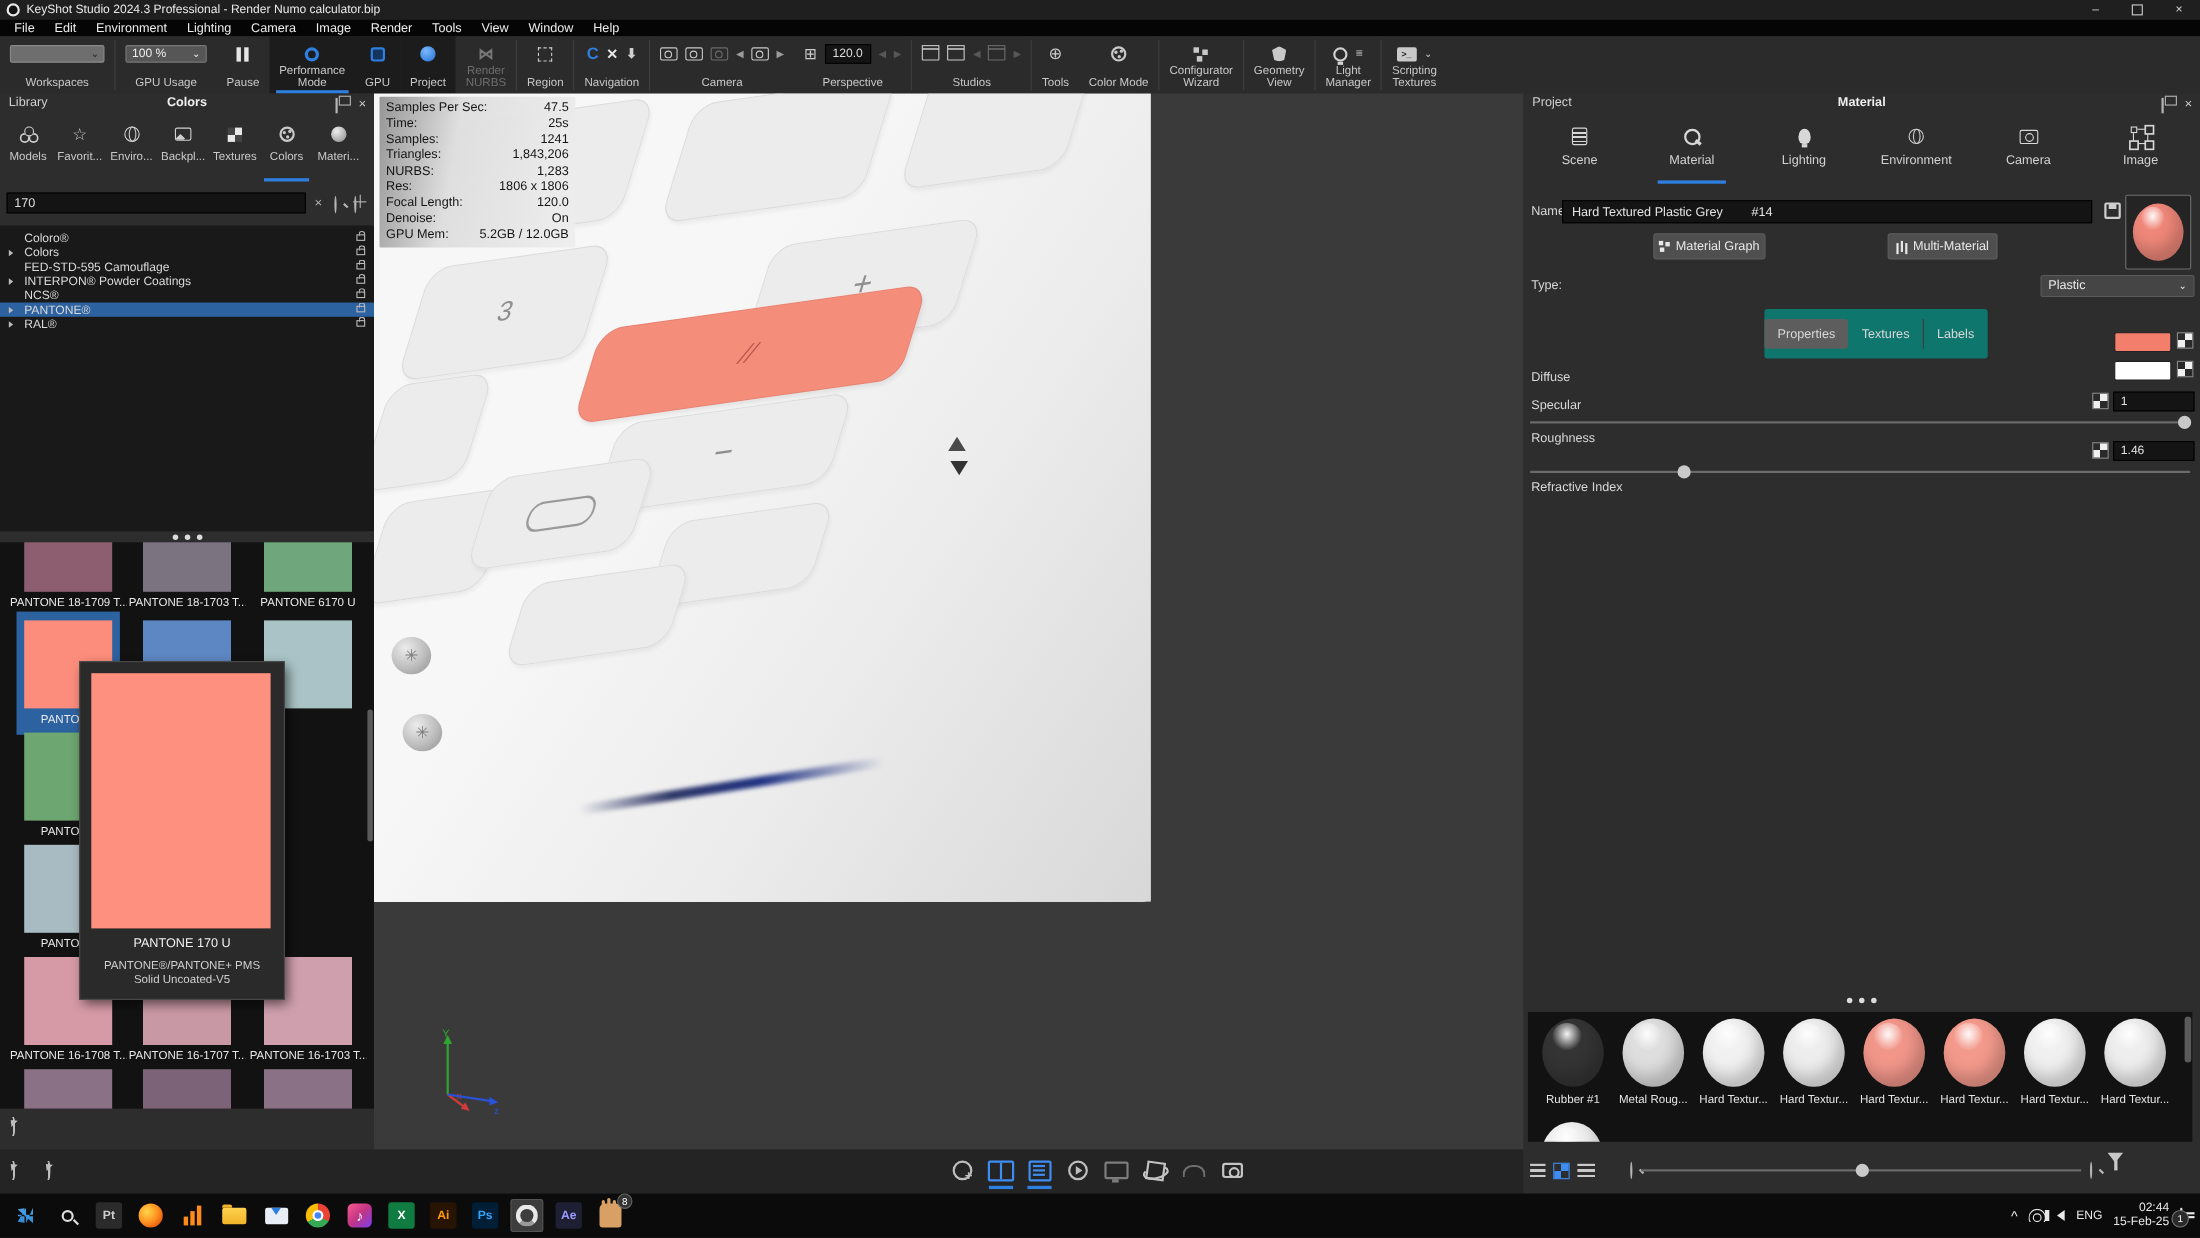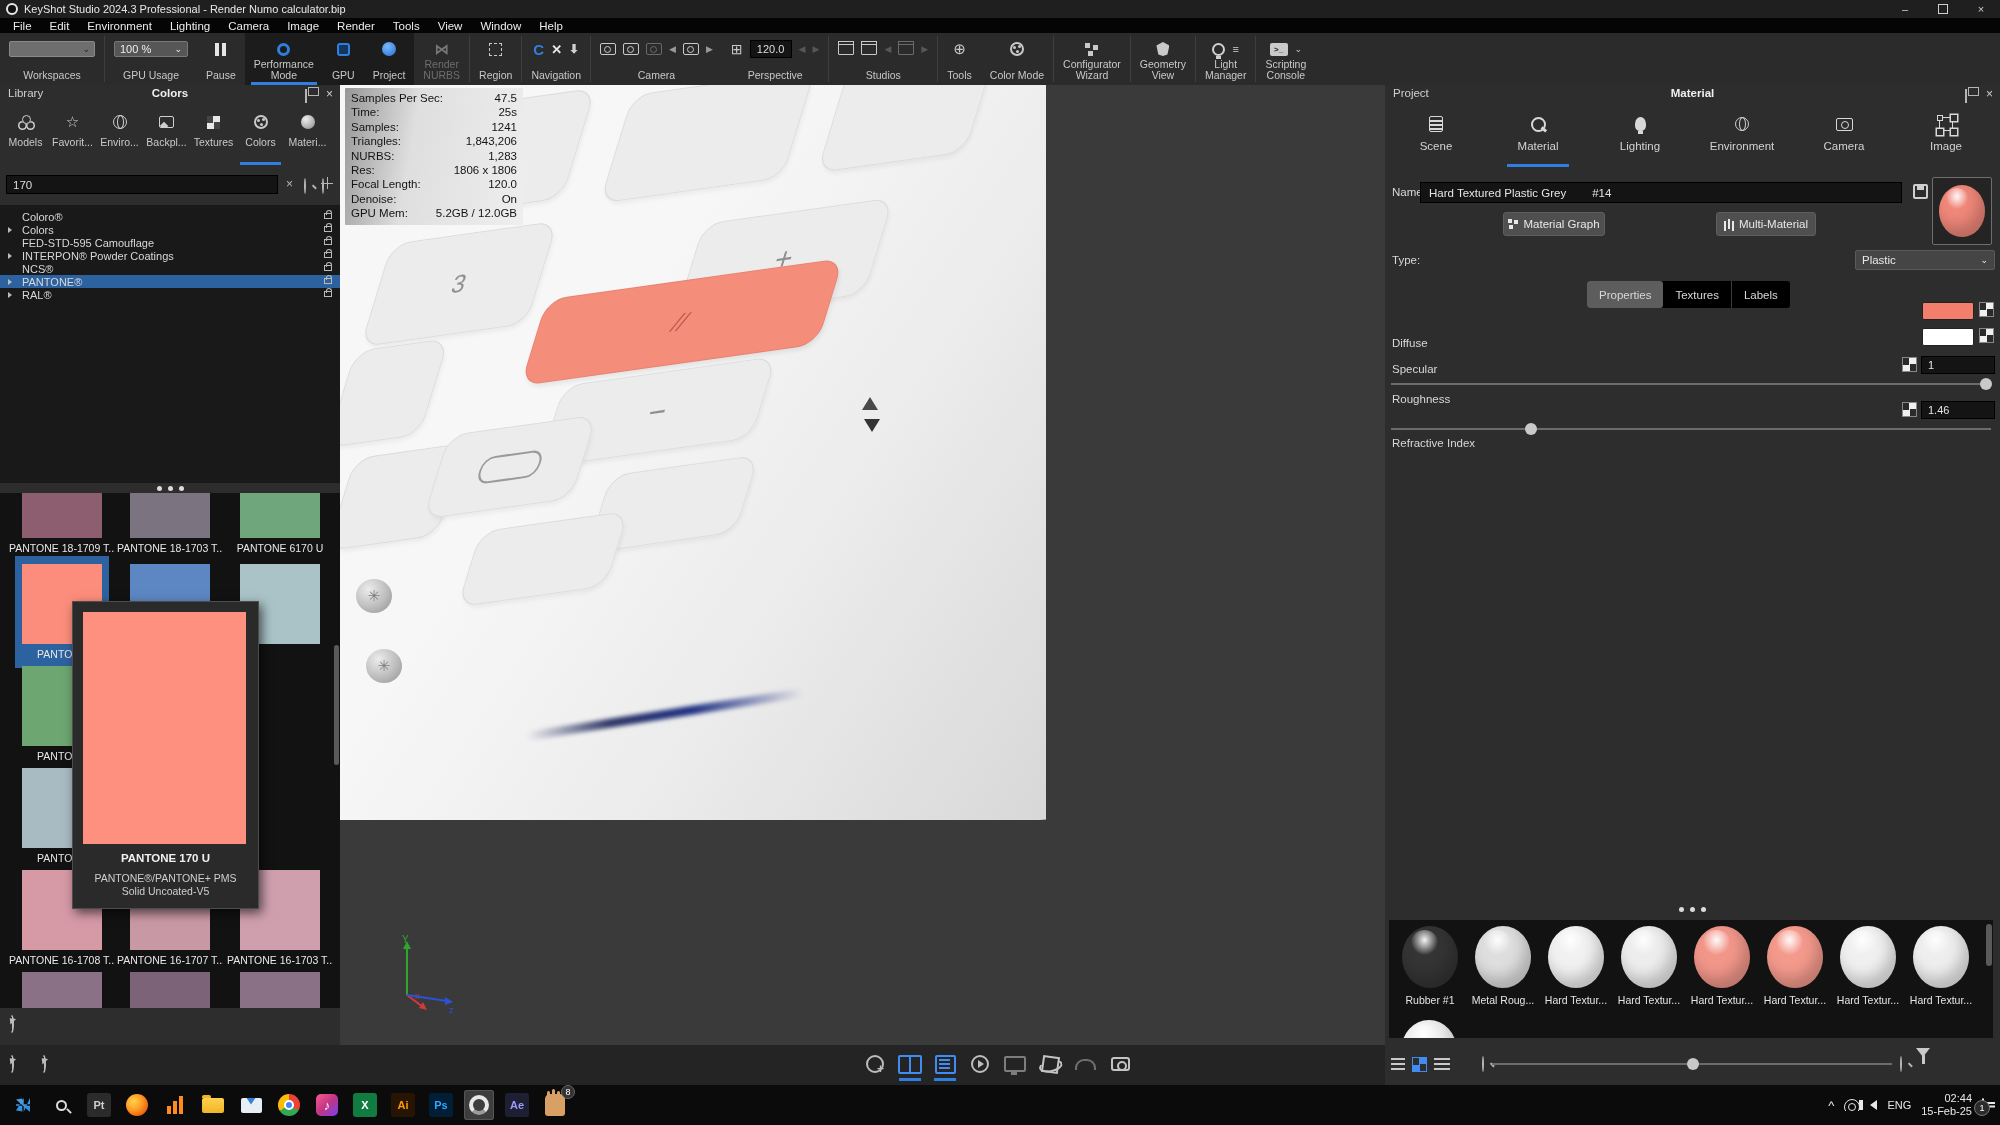--- a/index.html
+++ b/index.html
@@ -116,21 +116,21 @@
 
   .gridview{position:absolute;left:0;top:408px;width:340px;height:515px;background:#121212;overflow:hidden;}
   .gsw{position:absolute;width:80px;height:80px;}
   .glab{position:absolute;width:106px;font-size:10.5px;color:#e8e8e8;text-align:center;white-space:nowrap;overflow:hidden;}
   .selbg{position:absolute;background:#2d62a0;}
   .vscroll{position:absolute;right:1px;width:5px;background:#5a5a5a;border-radius:3px;}
 
   .tooltip{position:absolute;left:72px;top:516px;width:185px;height:306px;background:#2a2a2a;
            border:1px solid #4d4d4d;box-shadow:3px 4px 10px rgba(0,0,0,.6);z-index:30;}
   .ttsw{position:absolute;left:10px;top:10px;width:163px;height:232px;}
-  .ttname{position:absolute;left:0;right:0;top:250px;text-align:center;font-weight:bold;font-size:11.5px;color:#f0f0f0;}
+  .ttname{position:absolute;left:0;right:0;top:250px;text-align:center;font-weight:normal;font-size:11.5px;color:#f0f0f0;}
   .ttdesc{position:absolute;left:10px;right:10px;top:270px;text-align:center;font-size:10.5px;color:#cfcfcf;line-height:13px;}
 
   .lbotbar{position:absolute;left:0;top:923px;width:340px;height:37px;background:#2d2d2d;}
   .refr{width:14px;height:14px;border:2px solid #bdbdbd;border-radius:50%;border-left-color:transparent;position:relative;box-sizing:border-box;}
   .refr::after{content:'';position:absolute;left:-3px;top:-1px;width:0;height:0;border-top:4px solid transparent;
                border-bottom:4px solid transparent;border-right:5px solid #bdbdbd;transform:rotate(45deg);}
   .vlist{width:14px;height:12px;background:linear-gradient(#c9c9c9 0 2px,transparent 2px 5px,#c9c9c9 5px 7px,transparent 7px 10px,#c9c9c9 10px 12px);}
   .vgrid{width:13px;height:13px;background:conic-gradient(#c9c9c9 0 25%,transparent 0 50%,#c9c9c9 0 75%,transparent 0);
          outline:1px solid #c9c9c9;}
   .vgrid.blue{background:conic-gradient(#3f8cf3 0 25%,transparent 0 50%,#3f8cf3 0 75%,transparent 0);outline-color:#3f8cf3;}
@@ -215,21 +215,21 @@
   .ball::after{content:'';position:absolute;left:16%;top:6%;width:48%;height:40%;border-radius:50%;
                background:radial-gradient(ellipse at 50% 40%,rgba(255,255,255,.95),rgba(255,255,255,0) 72%);}
   .mbtn{position:absolute;height:24px;background:#4f4f4f;border:1px solid #5e5e5e;border-radius:3px;color:#e8e8e8;
         font-size:11.5px;display:flex;align-items:center;justify-content:center;gap:5px;box-sizing:border-box;}
   .gico{width:10px;height:10px;position:relative;}
   .gico::after{content:'';position:absolute;left:0;top:0;width:4px;height:4px;background:#e8e8e8;box-shadow:6px 1px #e8e8e8,1px 6px #e8e8e8;}
   .mmico{width:10px;height:10px;position:relative;}
   .mmico::after{content:'';position:absolute;left:4px;top:0;width:2px;height:10px;background:#e8e8e8;box-shadow:-4px 2px #e8e8e8,4px 2px #e8e8e8;}
   .typedd{position:absolute;left:470px;top:165px;width:140px;height:20px;background:#454545;border:1px solid #5a5a5a;border-radius:2px;
           display:flex;align-items:center;justify-content:space-between;padding:0 6px;color:#e8e8e8;font-size:11.5px;box-sizing:border-box;}
-  .subtabs{position:absolute;left:202px;top:196px;height:27px;display:flex;background:#000000;border-radius:3px;align-items:center;}
+  .subtabs{position:absolute;left:219px;top:196px;height:45px;display:flex;background:#0f766e;border-radius:3px;align-items:center;}
   .stab{padding:0 12px;height:27px;display:flex;align-items:center;font-size:11.5px;color:#d8d8d8;border-right:1px solid #3a3a3a;}
   .stab.on{background:#5d5d5d;border-radius:3px;border-right:none;}
   .prow{position:absolute;left:7px;font-size:11.5px;color:#d8d8d8;margin-top:32px;}
   .cswatch{position:absolute;width:50px;height:16px;border-radius:2px;border:1px solid #222;}
   .checker{position:absolute;width:15px;height:15px;background:conic-gradient(#f0f0f0 0 25%,#2a2a2a 0 50%,#f0f0f0 0 75%,#2a2a2a 0);
            border:1px solid #888;box-sizing:border-box;}
   .numfield{position:absolute;width:74px;height:18px;background:#141414;border:1px solid #000;color:#e4e4e4;
             font-size:11px;display:flex;align-items:center;padding-left:6px;box-sizing:border-box;}
   .sltrack{position:absolute;left:6px;width:600px;height:2px;background:#6b6b6b;}
   .slhandle{position:absolute;top:-5px;width:12px;height:12px;border-radius:50%;background:#c9c9c9;}
@@ -449,21 +449,21 @@
       <div class="lb">Light
 Manager</div>
     </div>
     <div class="tsep"></div>
     <div class="tg">
       <div class="ic">
           <span class="term"></span>
           <span style="color:#c9c9c9;font-size:9px">⌄</span>
         </div>
       <div class="lb">Scripting
-Console</div>
+Textures</div>
     </div>
   </div>
 
   <div class="lpanel">
     <div class="phead">
       <span class="t1">Library</span>
       <span class="t2">Colors</span>
       <span class="abs" style="left:305px;top:5px"><span class="fltico"></span></span>
       <span class="abs xico" style="left:326px;top:3px">×</span>
     </div>

